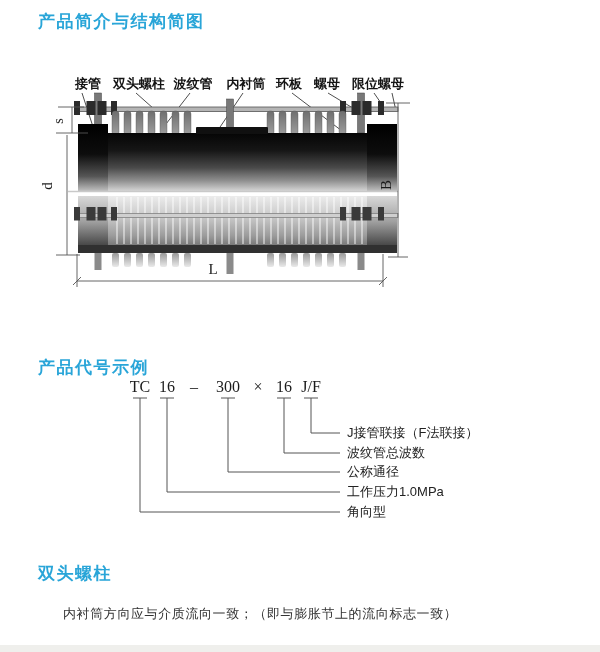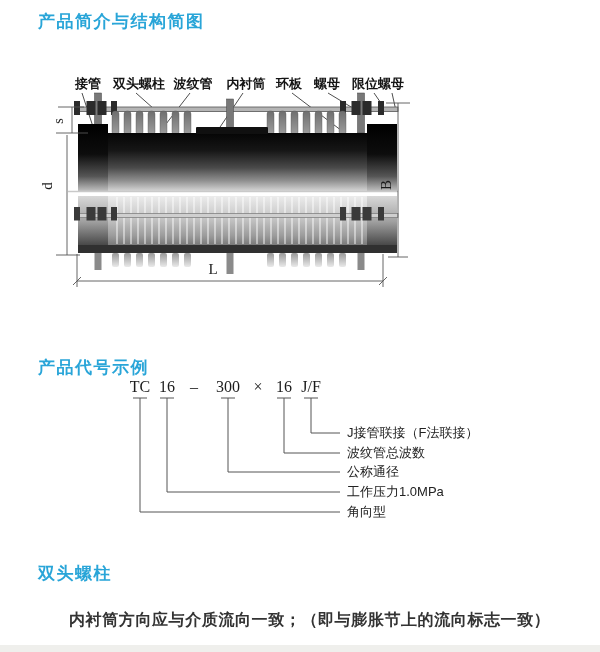--- a/index.html
+++ b/index.html
@@ -3,22 +3,22 @@
 <meta charset="utf-8">
 <style>
   html,body{margin:0;padding:0;}
   body{font-family:"Liberation Sans",sans-serif;background:#ffffff;}
   .page{position:relative;width:600px;height:652px;background:#ffffff;overflow:hidden;}
   .sec-title{position:absolute;left:38px;margin:0;font-size:17px;font-weight:700;
              letter-spacing:1.5px;color:#29a5d8;font-family:"Liberation Sans",sans-serif;}
   #title1{top:10px;}
   #title2{top:356px;}
   #title3{top:562px;}
-  .install-line{position:absolute;left:55px;width:500px;margin:14px;font-size:16px;
-                letter-spacing:0.6px;color:#333;line-height:16px;font-weight:bold;}
+  .install-line{position:absolute;left:55px;width:500px;margin:8px;font-size:13px;
+                letter-spacing:0.6px;color:#333;line-height:16px;}
   #install-line-1{top:598px;}
   #install-line-2{top:623px;}
   .footer-strip{position:absolute;left:0;bottom:0;width:600px;height:7px;background:#efefec;}
   svg text{user-select:none;}
   .part-label{font-family:"Liberation Sans",sans-serif;font-size:13px;font-weight:700;fill:#141414;}
   .dim-label{font-family:"Liberation Serif",serif;font-size:14px;fill:#1a1a1a;}
   .code-text{font-family:"Liberation Serif",serif;font-size:16px;fill:#1c1c1c;}
   .callout-label{font-family:"Liberation Sans",sans-serif;font-size:13px;fill:#222222;}
   .leader{stroke:#3a3a3a;stroke-width:0.9;fill:none;}
   .dimline{stroke:#555;stroke-width:0.9;fill:none;}

